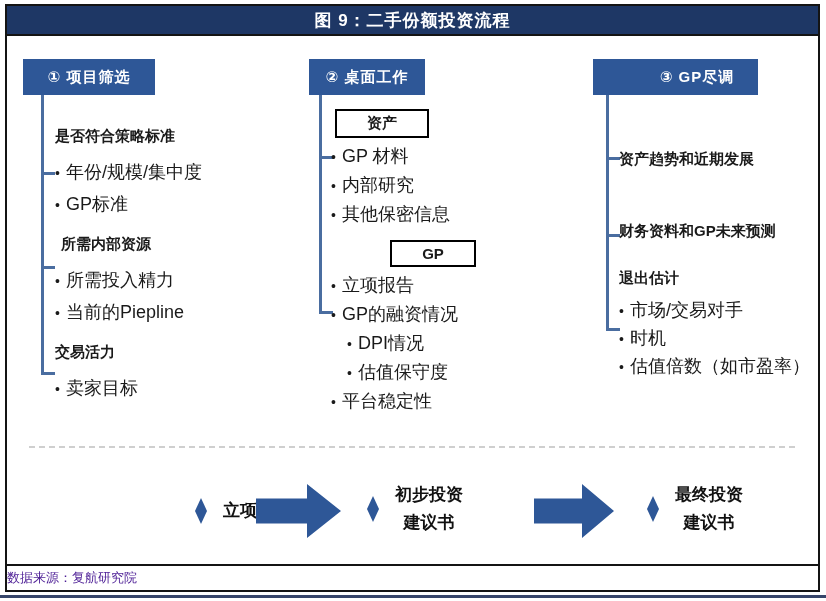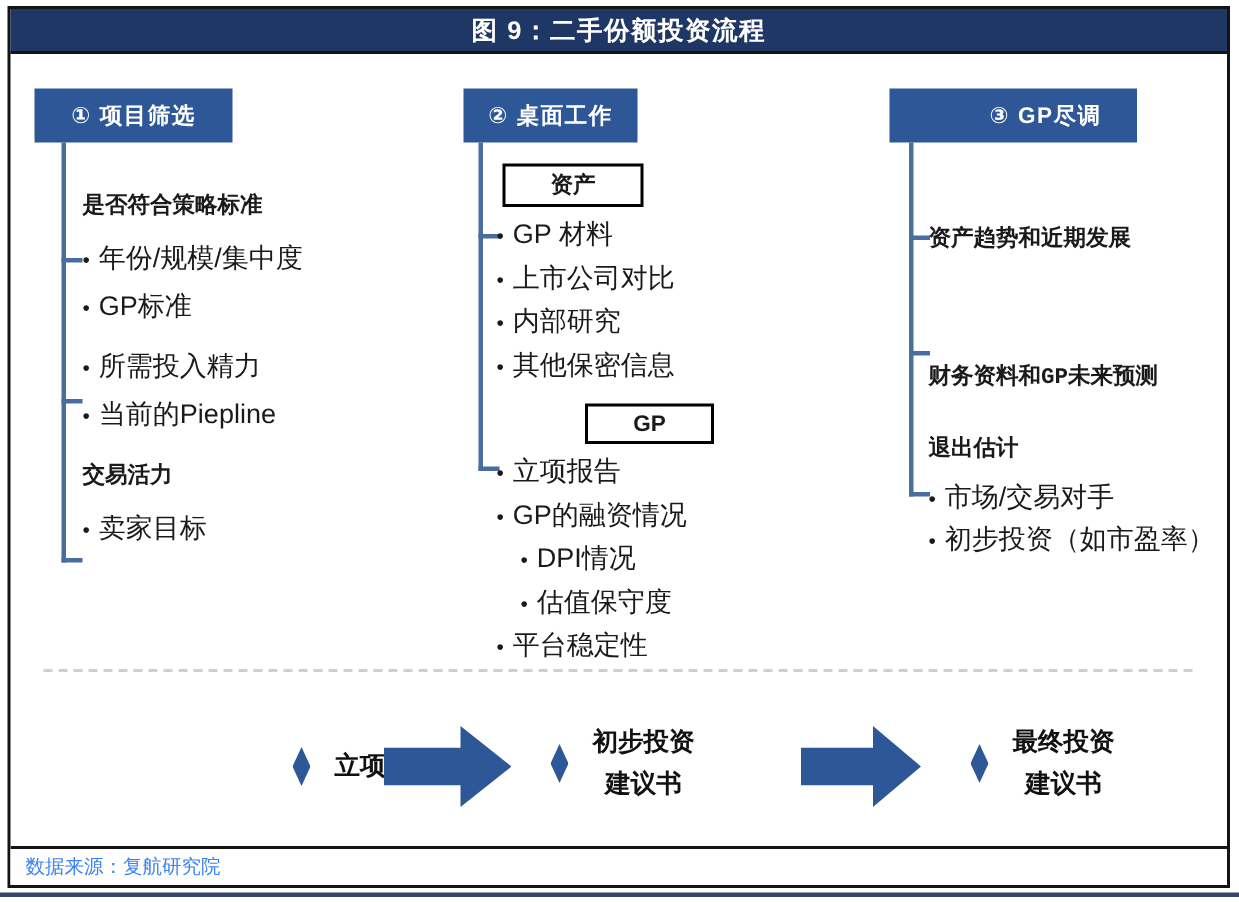--- a/index.html
+++ b/index.html
@@ -49,22 +49,22 @@
     width:12px;height:26px;background:var(--diamond,#2e5797);flex:0 0 auto;
     clip-path:polygon(50% 0,100% 50%,50% 100%,0 50%);margin-right:16px;
   }
   .flow-label{font-size:17px;font-weight:bold;line-height:28px;text-align:center;color:#111;}
   .block-arrow{
     position:absolute;background:var(--arrow,#2e5797);
     clip-path:polygon(0% 27%,60% 27%,60% 0%,100% 50%,60% 100%,60% 73%,0% 73%);
   }
   .footer{
     position:absolute;left:0;bottom:0;width:100%;height:26px;box-sizing:border-box;
-    border-top:2px solid #141414;display:flex;align-items:center;padding-left:10px;
-    font-size:13px;color:#3b82f6;background:#fff;
+    border-top:2px solid #141414;display:flex;align-items:center;
+    font-size:13px;color:#4c1d95;background:#fff;
   }
   .bottomline{position:absolute;left:0;top:595px;width:826px;height:3px;background:#36456a;}
 </style>
 </head>
 <body>
 
 <div class="frame">
 
   <div class="titlebar">
     <span>图 9：二手份额投资流程</span>
@@ -87,55 +87,56 @@
   <div class="tick" style="left:599px;top:151px;"></div>
   <div class="tick" style="left:599px;top:228px;"></div>
   <div class="tick" style="left:599px;top:322px;"></div>
 
   <div class="colbody cb1" style="left:48px;top:121px;width:230px;">
     <div class="grp-heading">是否符合策略标准</div>
     <ul>
       <li>年份/规模/集中度</li>
       <li>GP标准</li>
     </ul>
+    <div class="grp-heading" style="margin-left:6px;">所需内部资源</div>
     <ul>
       <li>所需投入精力</li>
       <li>当前的Piepline</li>
     </ul>
     <div class="grp-heading">交易活力</div>
     <ul>
       <li>卖家目标</li>
     </ul>
   </div>
 
   <div class="colbody cb2" style="left:324px;top:103px;width:200px;">
     <div><span class="boxed-label">资产</span></div>
     <ul>
       <li>GP 材料</li>
-      <li>上市公司对比</li>
       <li>内部研究</li>
       <li>其他保密信息</li>
     </ul>
     <div style="margin-top:11px;text-align:center;"><span class="boxed-label">GP</span></div>
     <ul>
       <li>立项报告</li>
       <li>GP的融资情况</li>
       <li class="sub">DPI情况</li>
       <li class="sub">估值保守度</li>
       <li>平台稳定性</li>
     </ul>
   </div>
 
   <div class="colbody cb3" style="left:612px;top:142px;width:172px;">
     <div class="grp-heading">资产趋势和近期发展</div>
-    <div class="grp-heading" style="margin-top:68px;line-height:28px;font-family:Liberation Mono, monospace;">财务资料和GP未来预测</div>
+    <div class="grp-heading" style="margin-top:47px;line-height:28px;">财务资料和GP未来预测</div>
     <div class="grp-heading" style="margin-top:22px;">退出估计</div>
     <ul>
       <li>市场/交易对手</li>
-      <li>初步投资（如市盈率）</li>
+      <li>时机</li>
+      <li>估值倍数（如市盈率）</li>
     </ul>
   </div>
 
   <div class="dash" style="left:22px;top:440px;width:766px;"></div>
 
   <div class="flow-step" style="left:188px;top:478px;height:54px;">
     <span class="diamond"></span>
     <div class="flow-label">
       <div>立项报告</div>
     </div>

